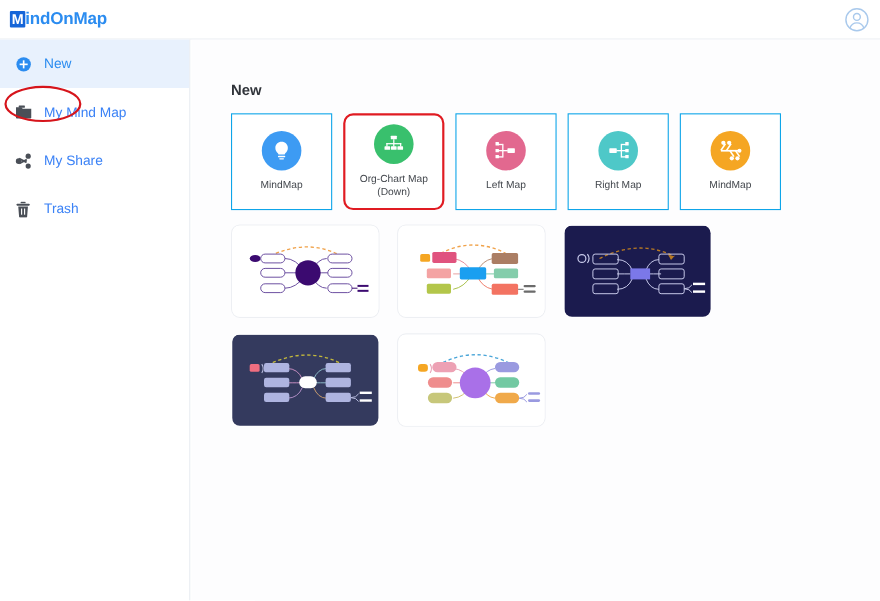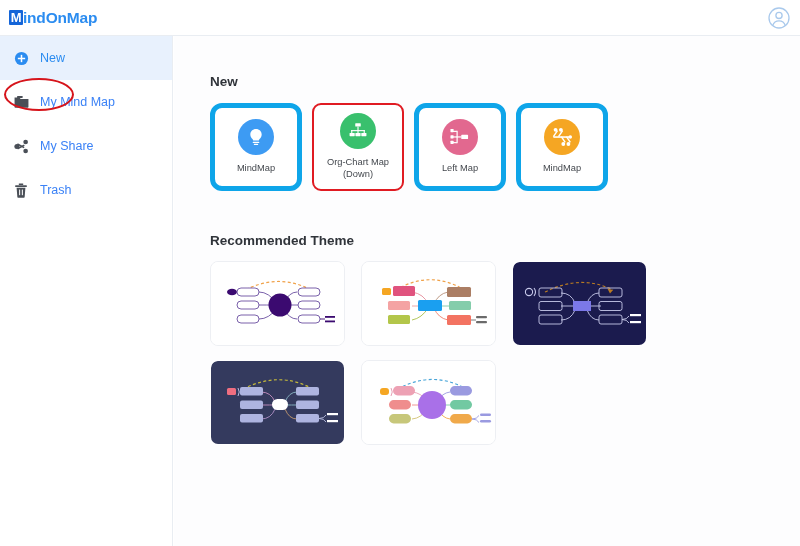--- a/index.html
+++ b/index.html
@@ -90,22 +90,22 @@
   .card-grid {
     display: flex; flex-wrap: wrap;
     gap: 10px 10px;
     margin: 14px 0 0 36px;
     width: 530px;
   }
   .card {
     position: relative;
     width: 92px; height: 88px;
     background: #ffffff;
-    border: 5px solid #0ea5e9;
-    border-radius: 12px;
+    border: 1px solid #0ea5e9;
+    border-radius: 0;
     display: flex; flex-direction: column;
     align-items: center; justify-content: center;
     cursor: pointer;
   }
   .card.selected {
     border: 2.4px solid #e01b22;
     border-radius: 9px;
   }
   .card-ico {
     width: 36px; height: 36px; border-radius: 50%;
@@ -253,20 +253,36 @@
             <rect x="4.2" y="11.3" width="4.4" height="1.3" fill="#ffffff"></rect>
             <rect x="4.2" y="17.5" width="4.4" height="1.3" fill="#ffffff"></rect>
             <rect x="1.6" y="3.4" width="3.4" height="3.4" rx="0.5" fill="#ffffff"></rect>
             <rect x="1.6" y="10.2" width="3.4" height="3.4" rx="0.5" fill="#ffffff"></rect>
             <rect x="1.6" y="16.2" width="3.4" height="3.4" rx="0.5" fill="#ffffff"></rect>
           </svg>
         </div>
         <div class="card-label">Left Map</div>
       </div>
 
+      <div class="card">
+        <div class="card-ico" style="background:#4ec8c8">
+          <svg width="22" height="22" viewBox="0 0 24 24">
+            <rect x="3.2" y="9.6" width="7.4" height="4.6" rx="0.7" fill="#ffffff"></rect>
+            <rect x="10.2" y="11.3" width="5.6" height="1.3" fill="#ffffff"></rect>
+            <rect x="14.5" y="5.2" width="1.3" height="13.6" fill="#ffffff"></rect>
+            <rect x="15.4" y="5.2" width="4.4" height="1.3" fill="#ffffff"></rect>
+            <rect x="15.4" y="11.3" width="4.4" height="1.3" fill="#ffffff"></rect>
+            <rect x="15.4" y="17.5" width="4.4" height="1.3" fill="#ffffff"></rect>
+            <rect x="19.0" y="3.4" width="3.4" height="3.4" rx="0.5" fill="#ffffff"></rect>
+            <rect x="19.0" y="10.2" width="3.4" height="3.4" rx="0.5" fill="#ffffff"></rect>
+            <rect x="19.0" y="16.2" width="3.4" height="3.4" rx="0.5" fill="#ffffff"></rect>
+          </svg>
+        </div>
+        <div class="card-label">Right Map</div>
+      </div>
 
 
       <div class="card">
         <div class="card-ico" style="background:#f5a623">
           <svg width="22" height="22" viewBox="0 0 24 24">
             <rect x="2.6" y="11.2" width="18.8" height="1.7" fill="#ffffff"></rect>
             <rect x="6.4" y="4.6" width="1.6" height="8.0" transform="rotate(34 6.4 4.6)" fill="#ffffff"></rect>
             <rect x="12.0" y="4.6" width="1.6" height="8.0" transform="rotate(34 12.0 4.6)" fill="#ffffff"></rect>
             <rect x="10.6" y="12.0" width="1.6" height="7.6" transform="rotate(-34 10.6 12.0)" fill="#ffffff"></rect>
             <rect x="16.2" y="12.0" width="1.6" height="7.6" transform="rotate(-34 16.2 12.0)" fill="#ffffff"></rect>
@@ -275,21 +291,20 @@
             <circle cx="13.4" cy="19.6" r="2.1" fill="#ffffff"></circle>
             <circle cx="19.0" cy="19.6" r="2.1" fill="#ffffff"></circle>
             <circle cx="21.0" cy="12.0" r="2.0" fill="#ffffff"></circle>
           </svg>
         </div>
         <div class="card-label">MindMap</div>
       </div>
 
     </div>
 
-    <div class="section-title theme">Recommended Theme</div>
 
     <div class="theme-grid">
 
       <div class="theme-card">
         <svg viewBox="0 0 135 85">
           <rect width="135" height="85" fill="#ffffff"></rect>
           <path d="M30 30 Q67 10 100 28" fill="none" stroke="#f0a24a" stroke-width="1.2" stroke-dasharray="3 2.4"></path>
           <path d="M100 28 l-5.5 -1.4 l2.6 4.8 z" fill="#f0a24a"></path>
           <path d="M48 30 Q58 30 66 42" fill="none" stroke="#6b4fa0" stroke-width="0.9"></path>
           <path d="M48 43 Q56 43 62 43" fill="none" stroke="#6b4fa0" stroke-width="0.9"></path>

